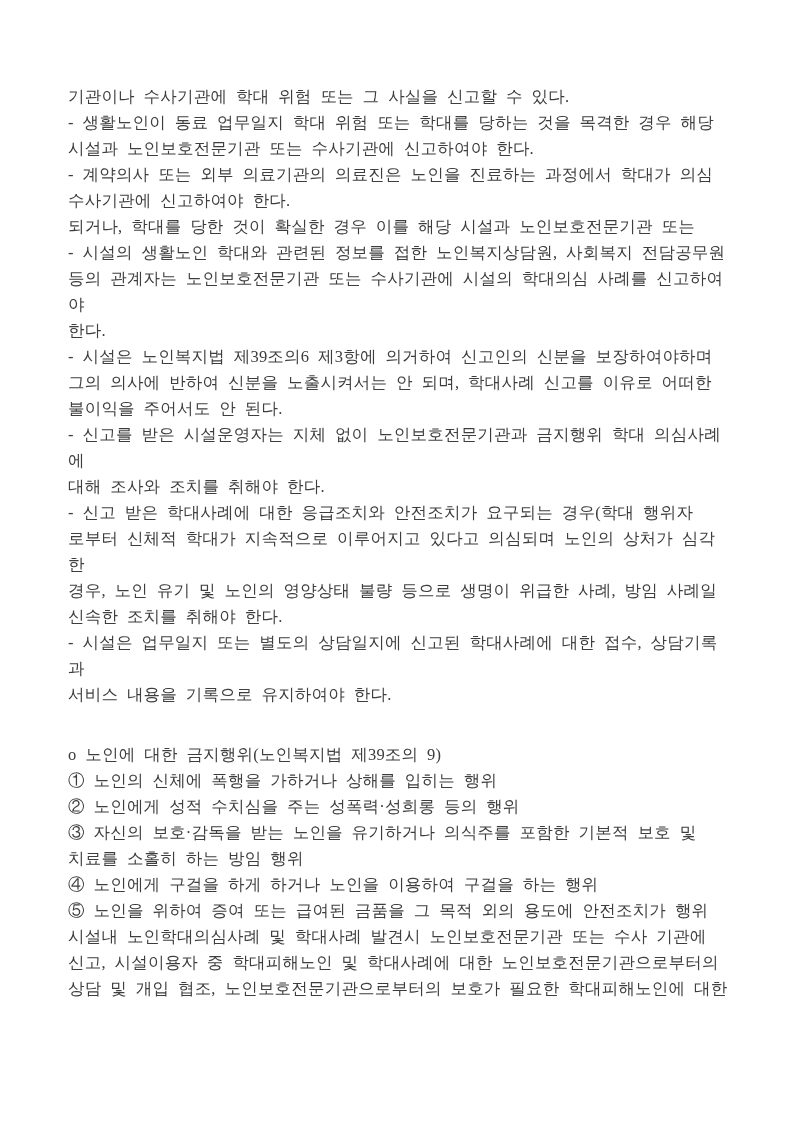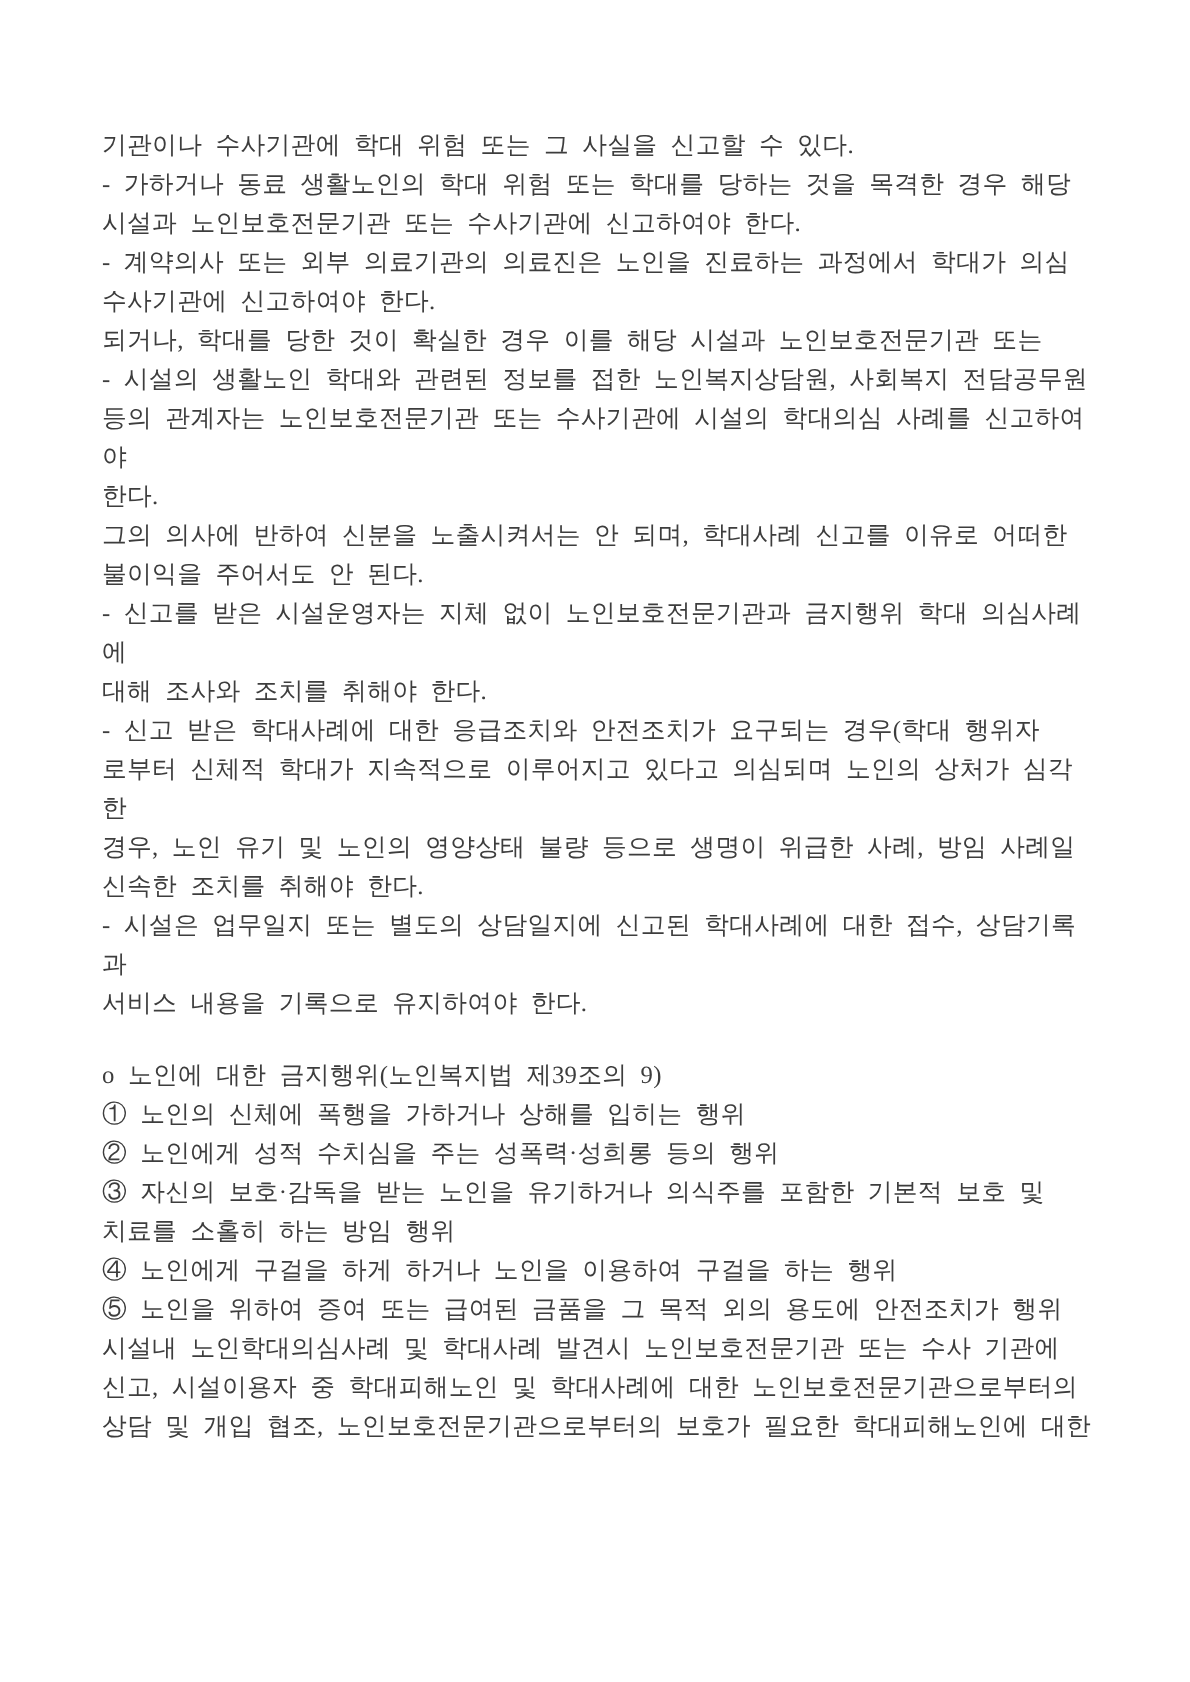--- a/index.html
+++ b/index.html
@@ -26,38 +26,39 @@
     word-spacing: 4.5px;
     letter-spacing: 0.2px;
     text-align: left;
   }
   .line {
     margin: 0;
     min-height: 26px;
     white-space: normal;
   }
   .section-gap {
-    margin-top: 22px;
+    margin-top: 34px;
   }
 </style>
 </head>
 <body>
 
 <div class="page">
   <div class="text-block">
 
     <p class="line">기관이나 수사기관에 학대 위험 또는 그 사실을 신고할 수 있다.</p>
-    <p class="line">- 가하거나 동료 생활노인의 학대 위험 또는 학대를 당하는 것을 목격한 경우 해당</p>
+    <p class="line">- 생활노인이 동료 업무일지 학대 위험 또는 학대를 당하는 것을 목격한 경우 해당</p>
     <p class="line">시설과 노인보호전문기관 또는 수사기관에 신고하여야 한다.</p>
     <p class="line">- 계약의사 또는 외부 의료기관의 의료진은 노인을 진료하는 과정에서 학대가 의심</p>
     <p class="line">수사기관에 신고하여야 한다.</p>
     <p class="line">되거나, 학대를 당한 것이 확실한 경우 이를 해당 시설과 노인보호전문기관 또는</p>
     <p class="line">- 시설의 생활노인 학대와 관련된 정보를 접한 노인복지상담원, 사회복지 전담공무원</p>
     <p class="line">등의 관계자는 노인보호전문기관 또는 수사기관에 시설의 학대의심 사례를 신고하여야</p>
     <p class="line">한다.</p>
+    <p class="line">- 시설은 노인복지법 제39조의6 제3항에 의거하여 신고인의 신분을 보장하여야하며</p>
     <p class="line">그의 의사에 반하여 신분을 노출시켜서는 안 되며, 학대사례 신고를 이유로 어떠한</p>
     <p class="line">불이익을 주어서도 안 된다.</p>
     <p class="line">- 신고를 받은 시설운영자는 지체 없이 노인보호전문기관과 금지행위 학대 의심사례에</p>
     <p class="line">대해 조사와 조치를 취해야 한다.</p>
     <p class="line">- 신고 받은 학대사례에 대한 응급조치와 안전조치가 요구되는 경우(학대 행위자</p>
     <p class="line">로부터 신체적 학대가 지속적으로 이루어지고 있다고 의심되며 노인의 상처가 심각한</p>
     <p class="line">경우, 노인 유기 및 노인의 영양상태 불량 등으로 생명이 위급한 사례, 방임 사례일</p>
     <p class="line">신속한 조치를 취해야 한다.</p>
     <p class="line">- 시설은 업무일지 또는 별도의 상담일지에 신고된 학대사례에 대한 접수, 상담기록과</p>
     <p class="line">서비스 내용을 기록으로 유지하여야 한다.</p>

